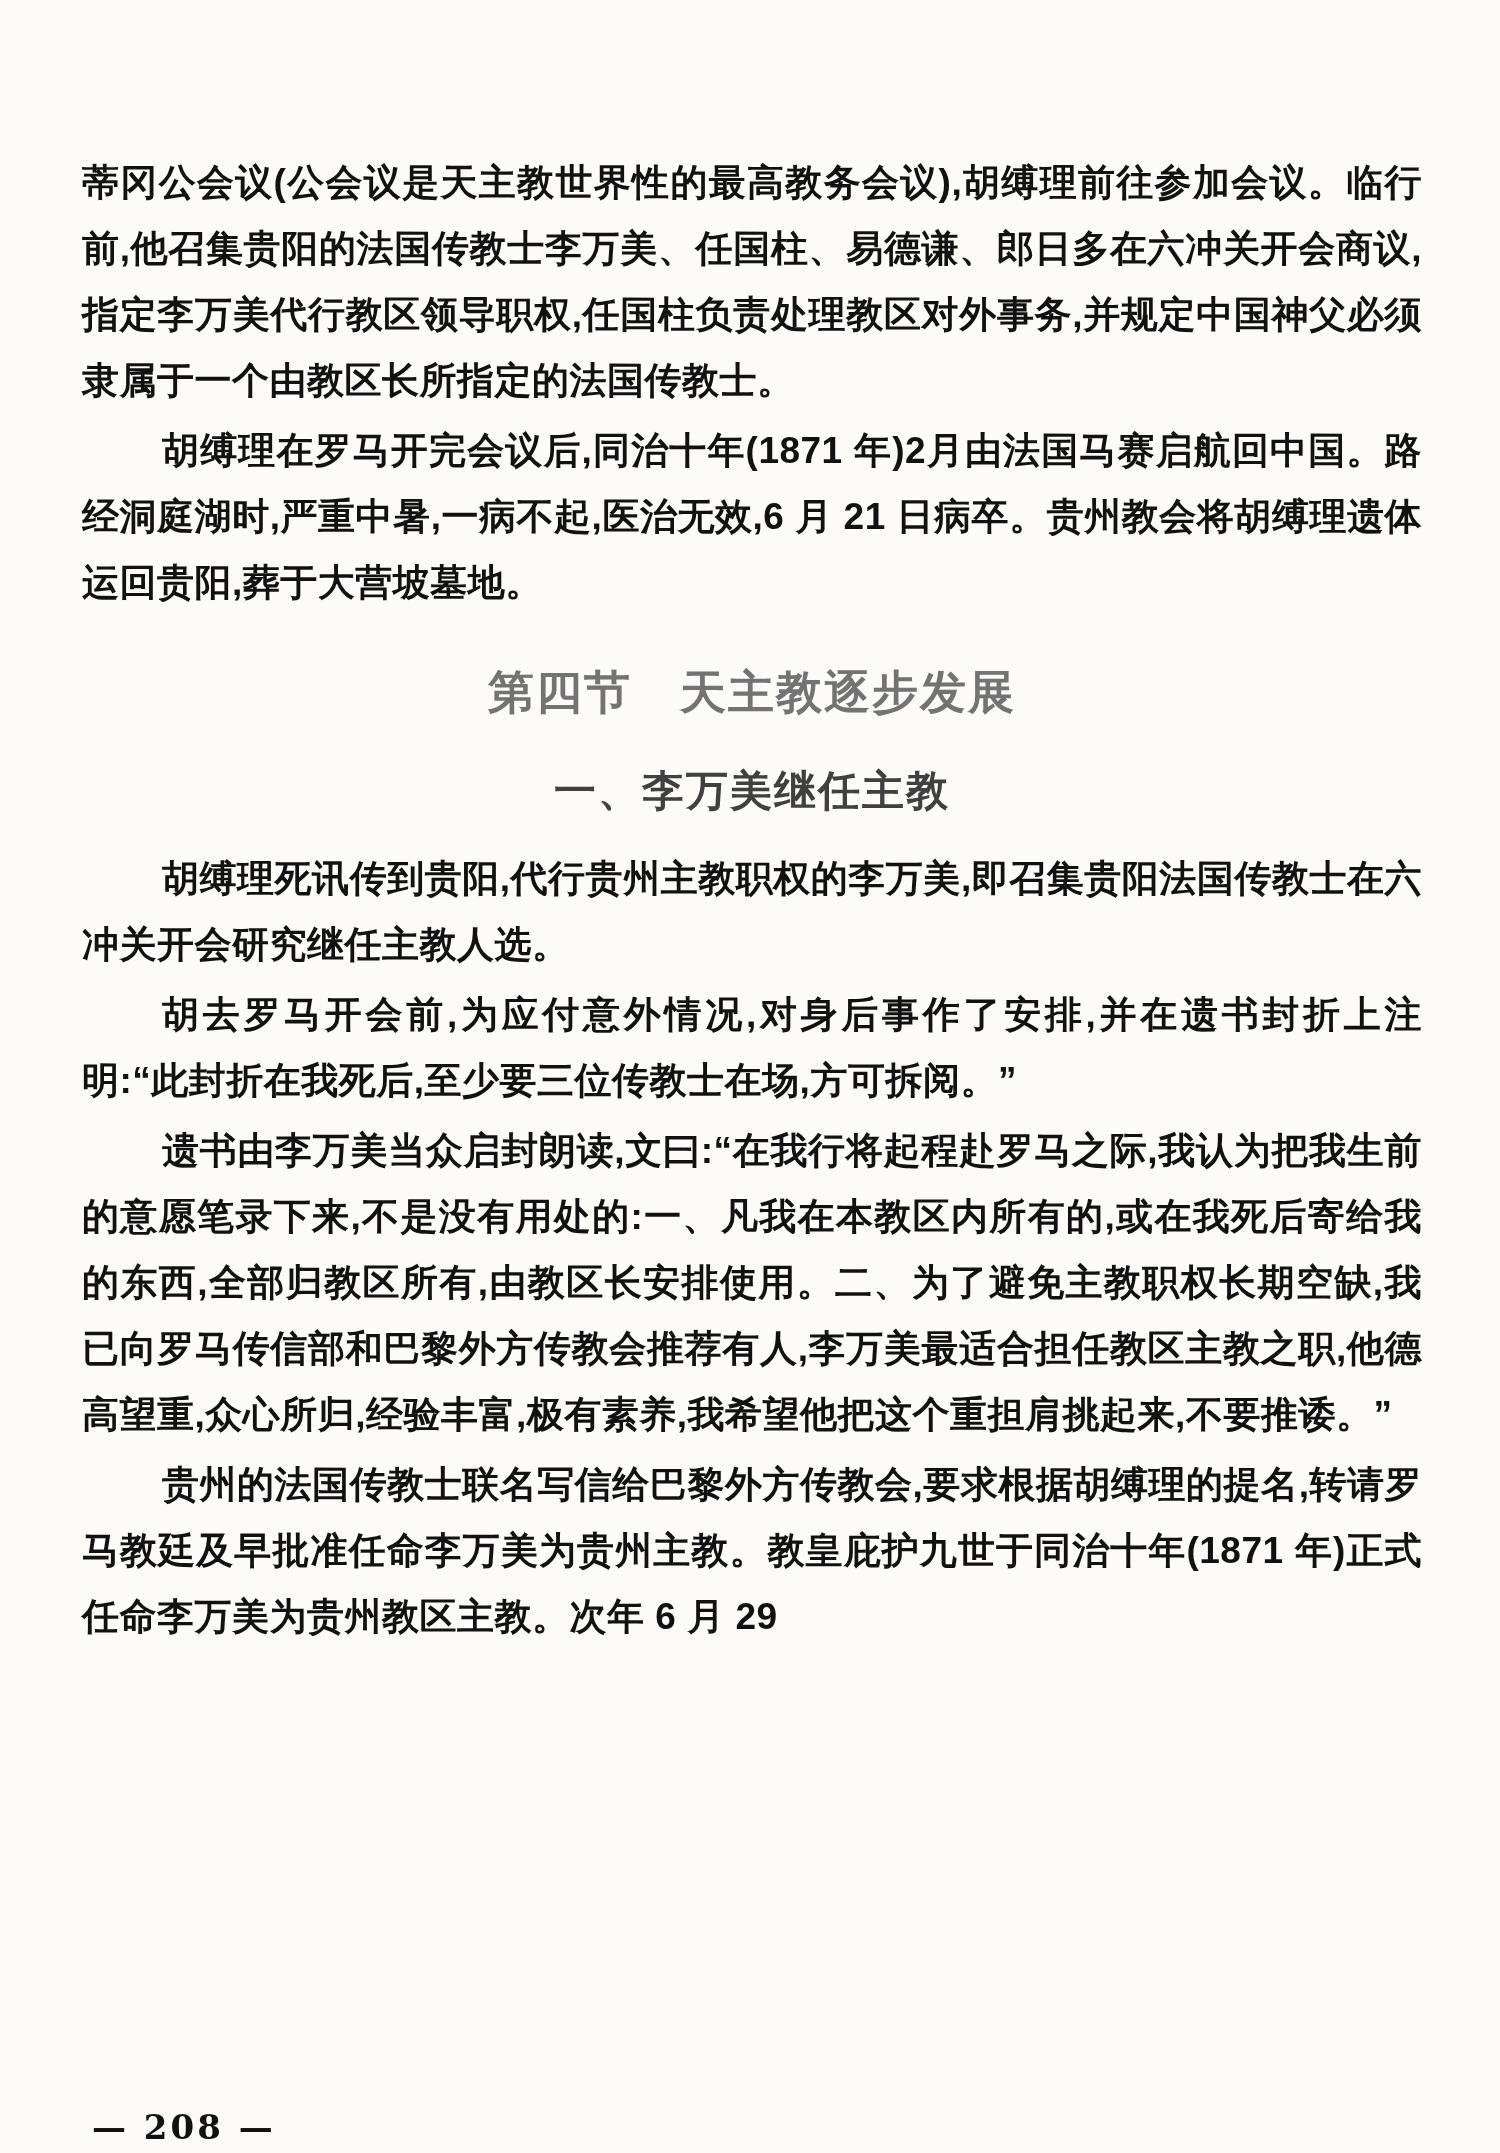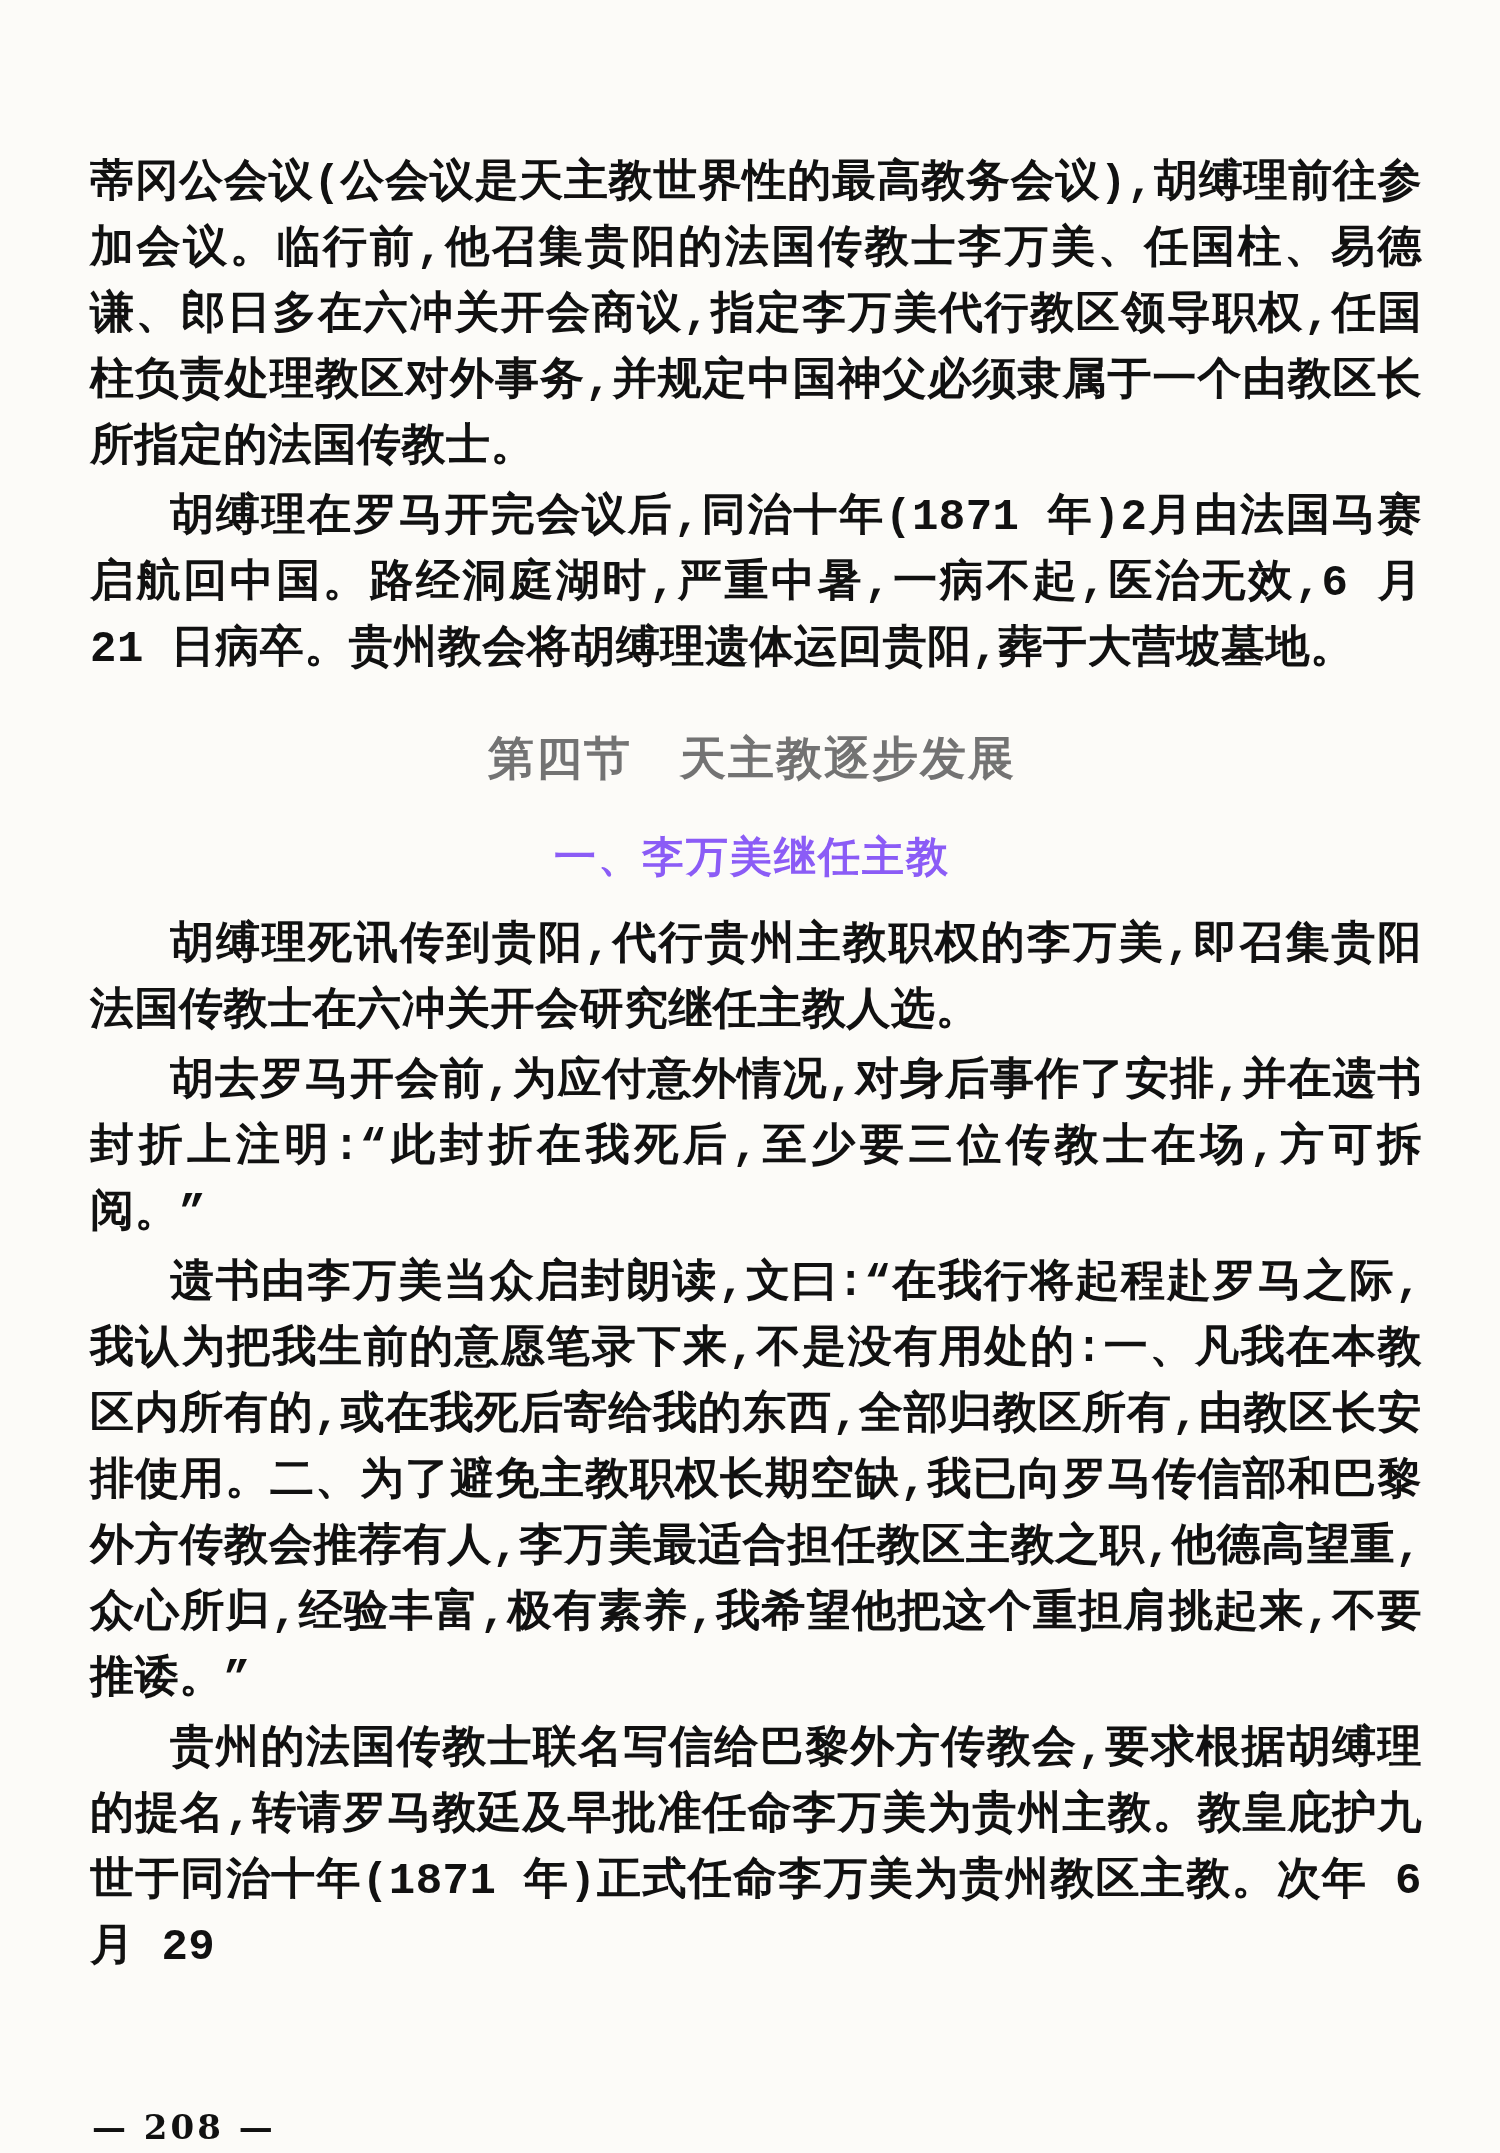--- a/index.html
+++ b/index.html
@@ -23,51 +23,51 @@
     height: 2153px;
     background: #fcfbf8;
   }
   .content {
     position: absolute;
     left: 82px;
     top: 150px;
     width: 1340px;
   }
   p.para {
-    margin: 0 0 4px 8px;
-    font-size: 44px;
+    margin: 0 0 4px 0;
+    font-size: 37px;
     line-height: 66px;
     color: #111111;
     text-align: justify;
     text-justify: inter-ideograph;
     letter-spacing: 0.5px;
     font-weight: 600;
     text-indent: 0;
-    font-family: Liberation Mono, monospace;
+    font-family: Liberation Sans, sans-serif;
   }
   p.indent {
     text-indent: 80px;
   }
   h2.section-title {
     font-size: 46px;
     line-height: 84px;
     text-align: center;
     font-weight: 800;
     margin: 34px 0 10px 0;
     color: #737373;
     letter-spacing: 2px;
     font-family: "DejaVu Sans", sans-serif;
   }
   h3.sub-title {
     font-size: 42px;
     line-height: 78px;
     text-align: center;
     font-weight: 800;
     margin: 18px 0 16px 0;
-    color: #8b5cf6;
+    color: #404040;
     letter-spacing: 2px;
     font-family: "DejaVu Sans", sans-serif;
   }
   .page-number {
     position: absolute;
     left: 92px;
     bottom: 6px;
     font-size: 34px;
     font-weight: 700;
     color: #111111;

